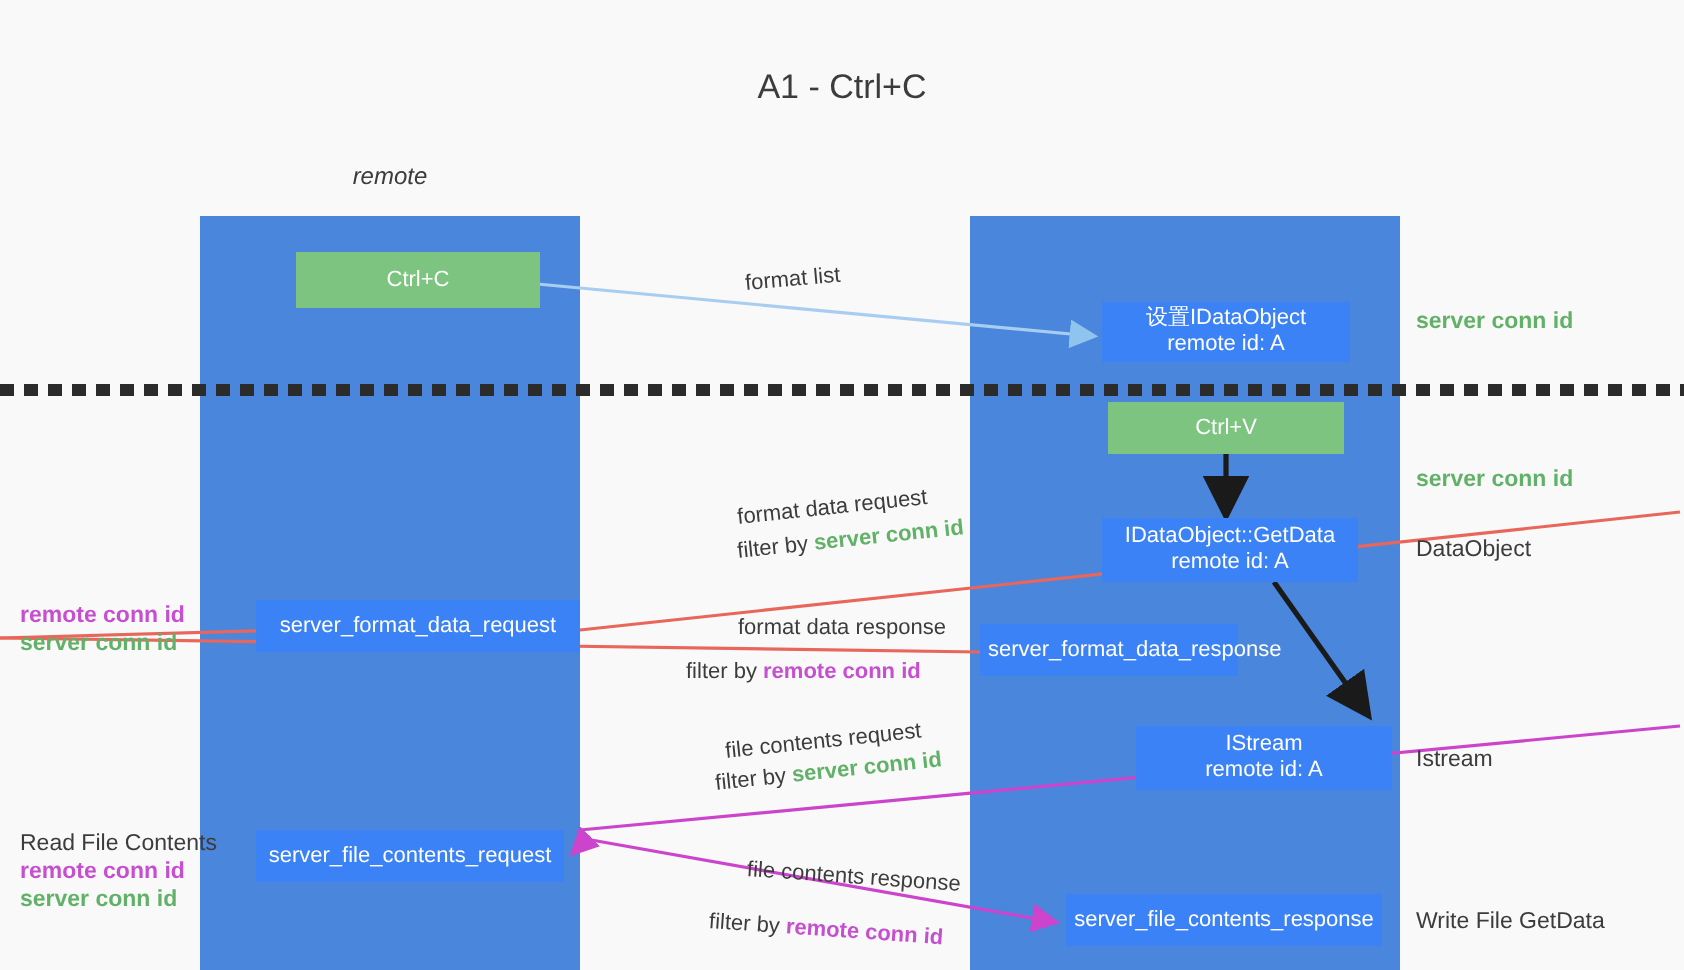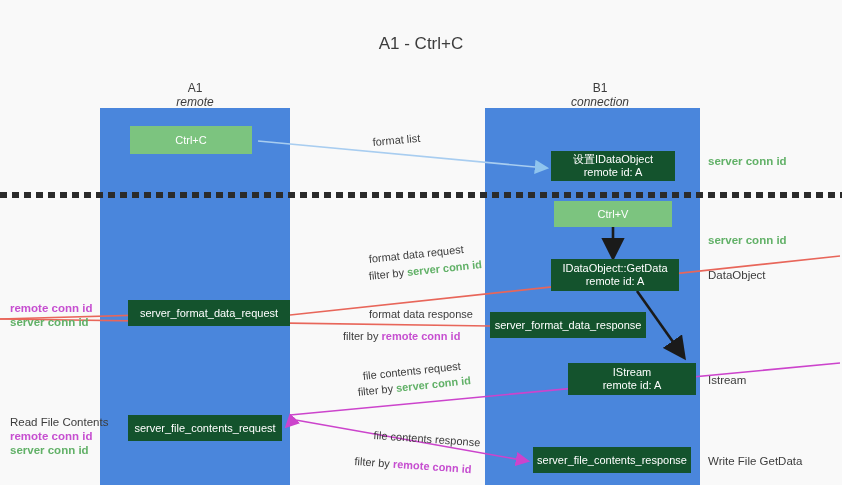--- a/index.html
+++ b/index.html
@@ -27,21 +27,21 @@
 
   .lane{position:absolute;background:#4a86dc;}
 
   .box{
     position:absolute;
     display:flex;align-items:center;justify-content:center;
     text-align:center;color:#ffffff;font-size:11px;line-height:13px;
     box-sizing:border-box;padding:2px 4px;
   }
   .box.green{background:#7cc47f;}
-  .box.orange{background:#14532d;}
+  .box.orange{background:#3b82f6;}
   .box .inner{width:100%;}
 
   .sidelabel{
     position:absolute;font-size:11.5px;line-height:14px;color:#3c3c3c;
   }
   .sidelabel.left{text-align:left;}
   .green-t{color:#62b168;font-weight:bold;}
   .purple-t{color:#c64fd0;font-weight:bold;}
 
   .arrowlabel{
@@ -59,26 +59,21 @@
 </head>
 <body>
 
 <div class="stage">
 
   <div class="title">
     <div>A1 - Ctrl+C</div>
   </div>
 
   <div class="colhead" style="left:130px;top:58px;width:130px;">
-    <span class="l1">A1</span>
     <span class="l2">remote</span>
-  </div>
-  <div class="colhead" style="left:535px;top:58px;width:130px;">
-    <span class="l1">B1</span>
-    <span class="l2">connection</span>
   </div>
 
   <div class="lane" style="left:100px;top:85px;width:190px;height:377px;"></div>
   <div class="lane" style="left:485px;top:85px;width:215px;height:377px;"></div>
 
   <svg class="layer" viewBox="0 0 842 485">
     <defs>
       <marker id="mk-blue" markerWidth="9" markerHeight="9" refX="7" refY="4.5" orient="auto">
         <path d="M0,0 L9,4.5 L0,9 z" fill="#8fc4ee"></path>
       </marker>
@@ -105,21 +100,21 @@
     <line x1="637" y1="268" x2="683" y2="333" stroke="#1a1a1a" stroke-width="2.6" marker-end="url(#mk-black)"></line>
 
     <line x1="290" y1="392" x2="840" y2="340" stroke="#cc44cc" stroke-width="1.6"></line>
 
     <line x1="290" y1="396" x2="527" y2="438" stroke="#cc44cc" stroke-width="1.6" marker-end="url(#mk-pink)"></line>
     <line x1="295" y1="395" x2="287" y2="403" stroke="#cc44cc" stroke-width="1.6" marker-end="url(#mk-pink)"></line>
   </svg>
 
   <div class="dashline"></div>
 
-  <div class="box green" style="left:130px;top:103px;width:122px;height:28px;justify-content:flex-end;">
+  <div class="box green" style="left:148px;top:103px;width:122px;height:28px;justify-content:flex-end;">
     <span class="inner">Ctrl+C</span>
   </div>
 
   <div class="box orange" style="left:128px;top:277px;width:162px;height:26px;">
     <span class="inner">server_format_data_request</span>
   </div>
 
   <div class="box orange" style="left:128px;top:392px;width:154px;height:26px;">
     <span class="inner">server_file_contents_request</span>
   </div>
@@ -142,21 +137,21 @@
     </span>
   </div>
 
   <div class="box orange" style="left:568px;top:340px;width:128px;height:32px;">
     <span class="inner">
       <span>IStream</span><br>
       <span>remote id: A</span>
     </span>
   </div>
 
-  <div class="box orange" style="left:490px;top:289px;width:156px;height:26px;">
+  <div class="box orange" style="left:490px;top:289px;width:129px;height:26px;">
     <span class="inner">server_format_data_response</span>
   </div>
 
   <div class="box orange" style="left:533px;top:424px;width:158px;height:26px;">
     <span class="inner">server_file_contents_response</span>
   </div>
 
   <div class="sidelabel" style="left:708px;top:131px;">
     <span class="green-t">server conn id</span>
   </div>

